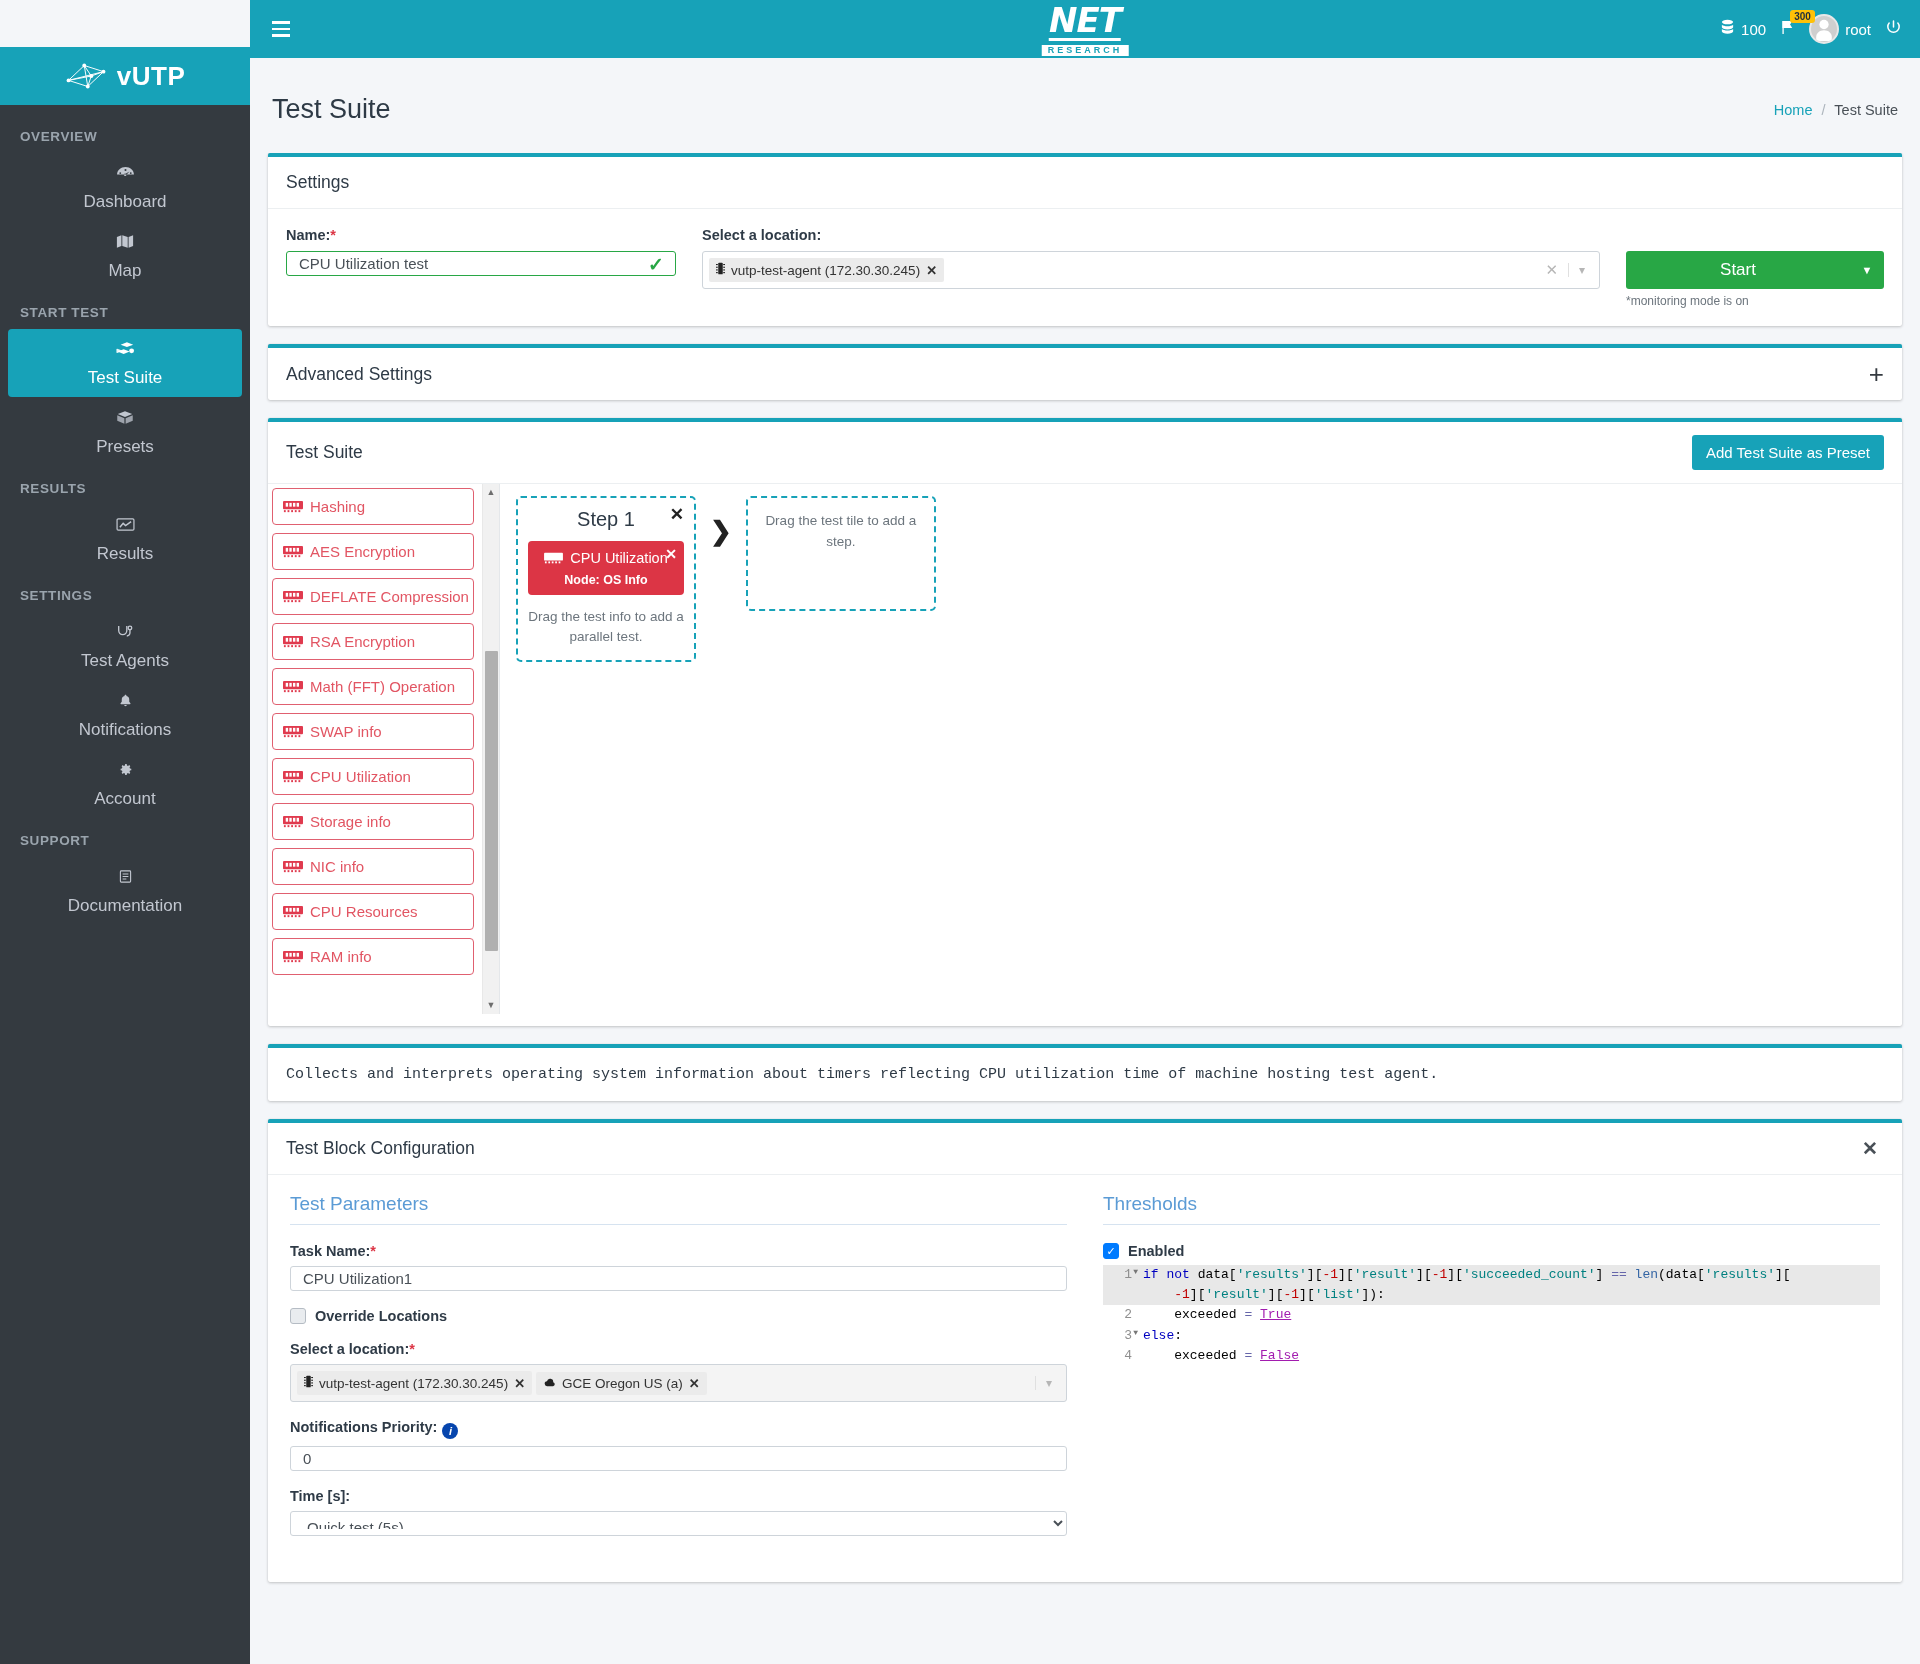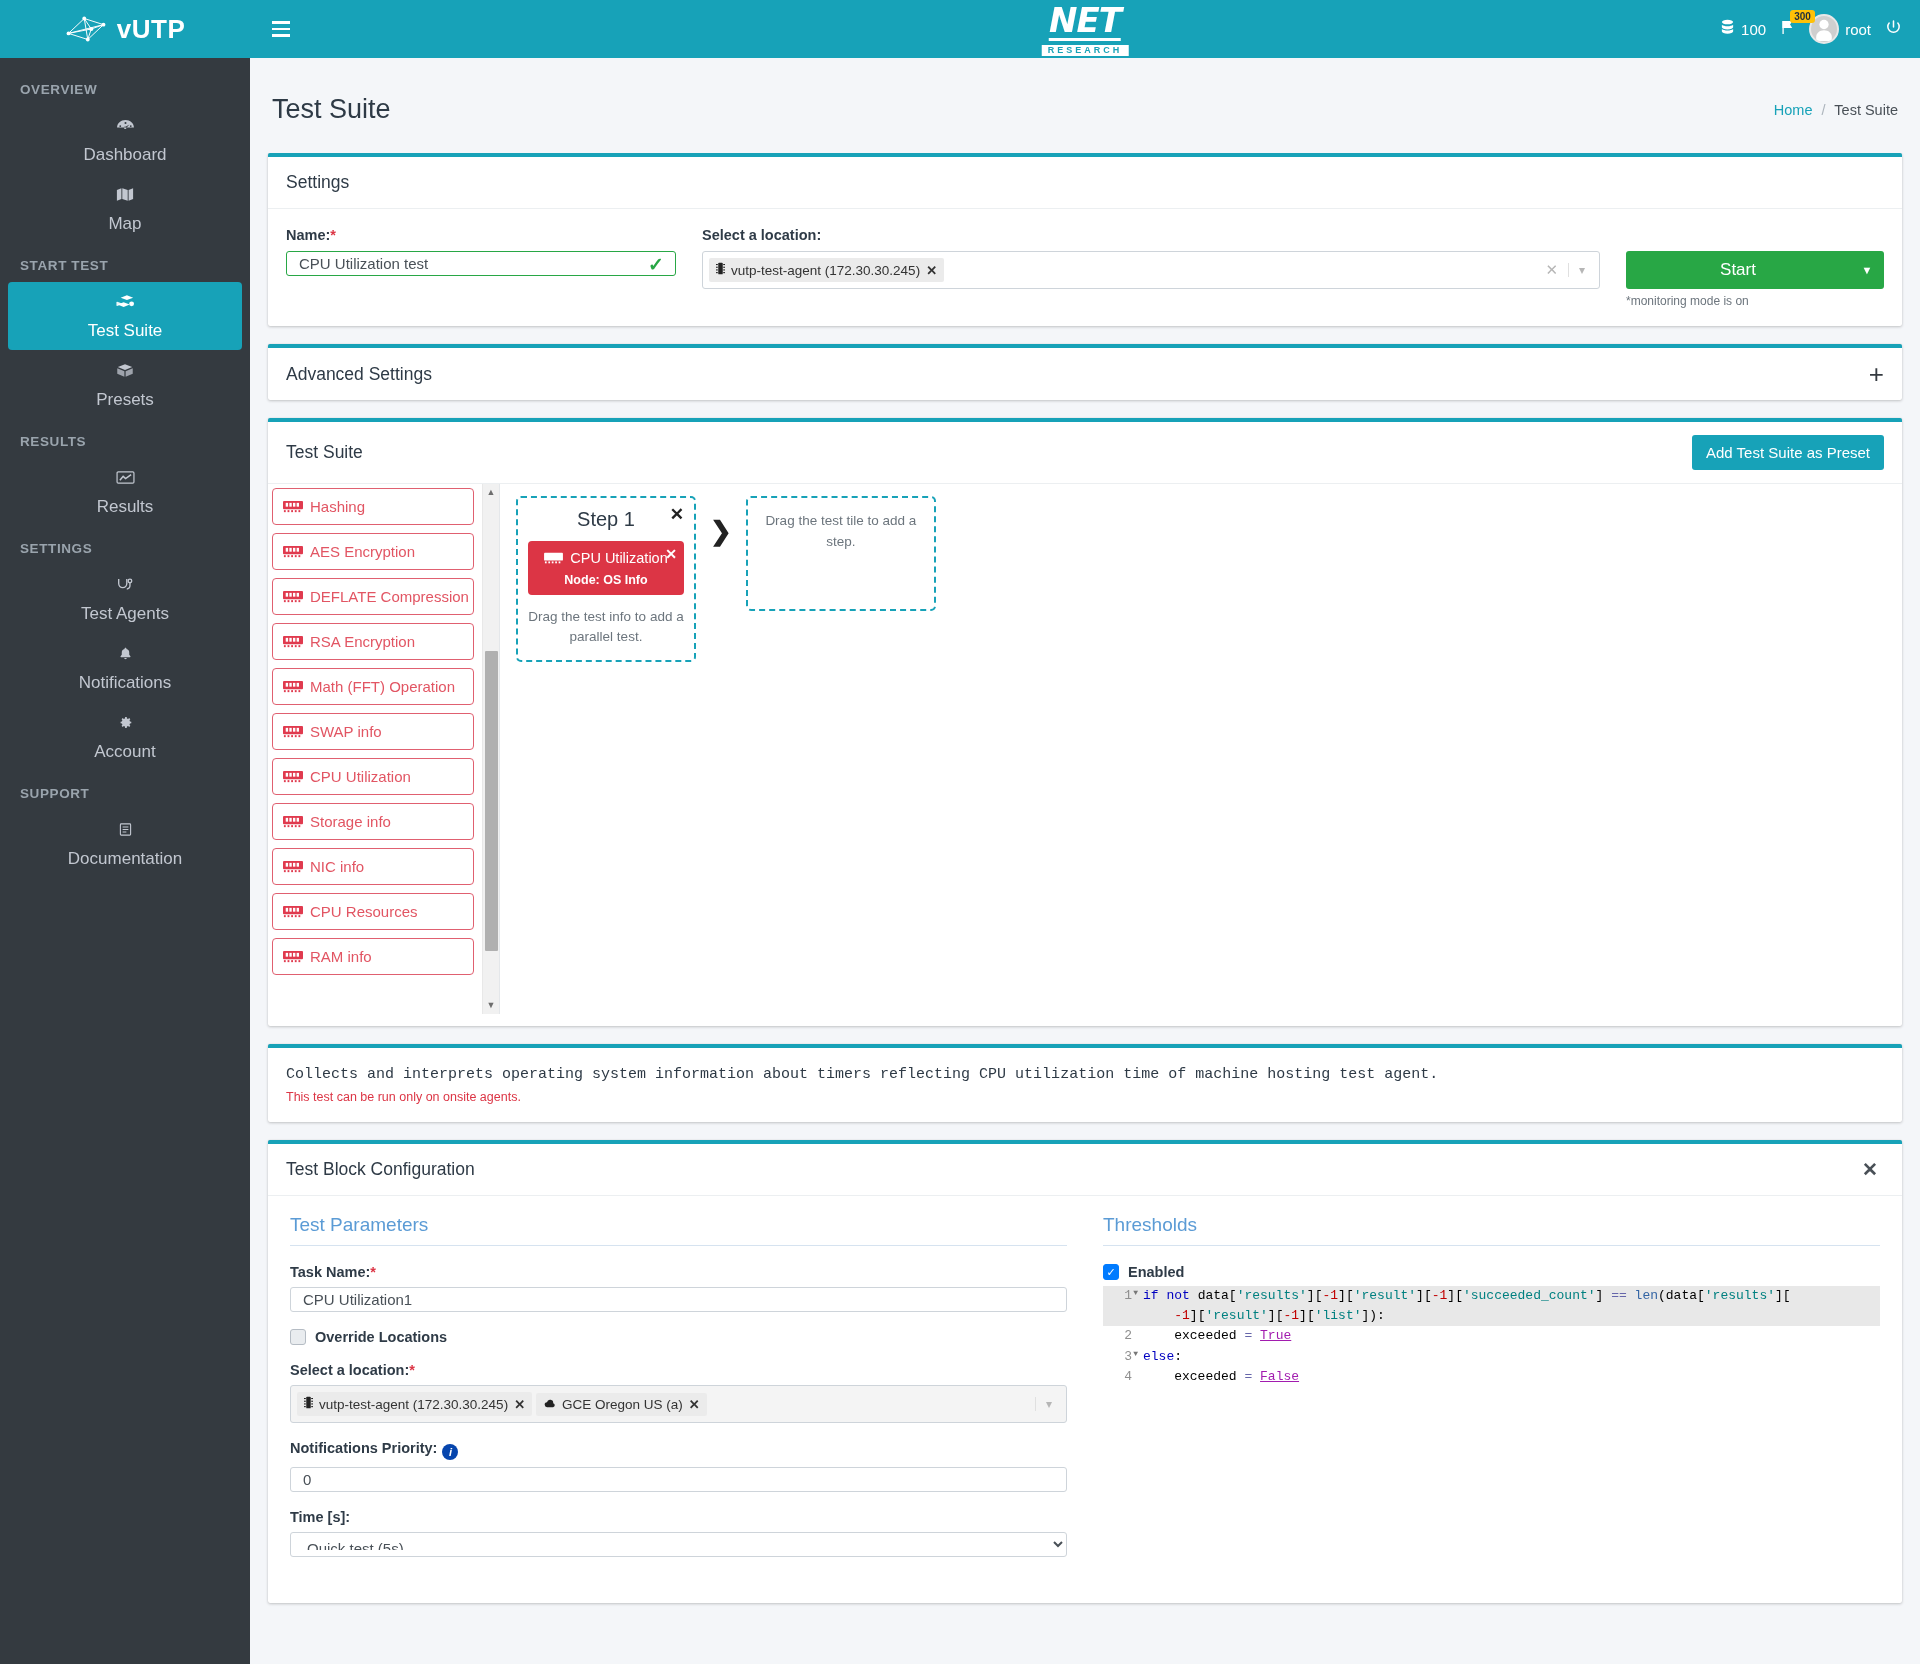--- a/index.html
+++ b/index.html
@@ -9,21 +9,21 @@
     font-family: "Liberation Sans", sans-serif;
     background: #f4f6f9;
     overflow: hidden;
   }
   .app { display: flex; width: 1920px; height: 1664px; }
 
   
   .sidebar {
     width: 250px; min-width: 250px;
     background: #343a40;
-    display: flex; flex-direction: column;
+    display: flex; flex-direction: column; margin-top: 47px;
   }
   .brand {
     height: 58px; background: #17a2b8;
     display: flex; align-items: center; justify-content: center;
     gap: 10px; color: #fff;
   }
   .brand-logo { width: 42px; height: 30px; display: block; }
   .brand-text { font-size: 26px; font-weight: bold; letter-spacing: .5px; }
   .nav { padding-top: 10px; }
   .nav-header {
@@ -801,21 +801,20 @@
               <span>Drag the test tile to add a step.</span>
             </div>
 
           </div>
         </div>
       </section>
 
       <section class="card">
         <div class="desc-card">
           <div class="desc-main">Collects and interprets operating system information about timers reflecting CPU utilization time of machine hosting test agent.</div>
-          <div class="desc-warn">This test can be run only on onsite agents.</div>
         </div>
       </section>
 
       <section class="card">
         <div class="card-head">
           <span class="card-title">Test Block Configuration</span>
           <span class="card-tools">
             <span class="icon-btn" style="font-size:19px;font-weight:bold;">✕</span>
           </span>
         </div>

